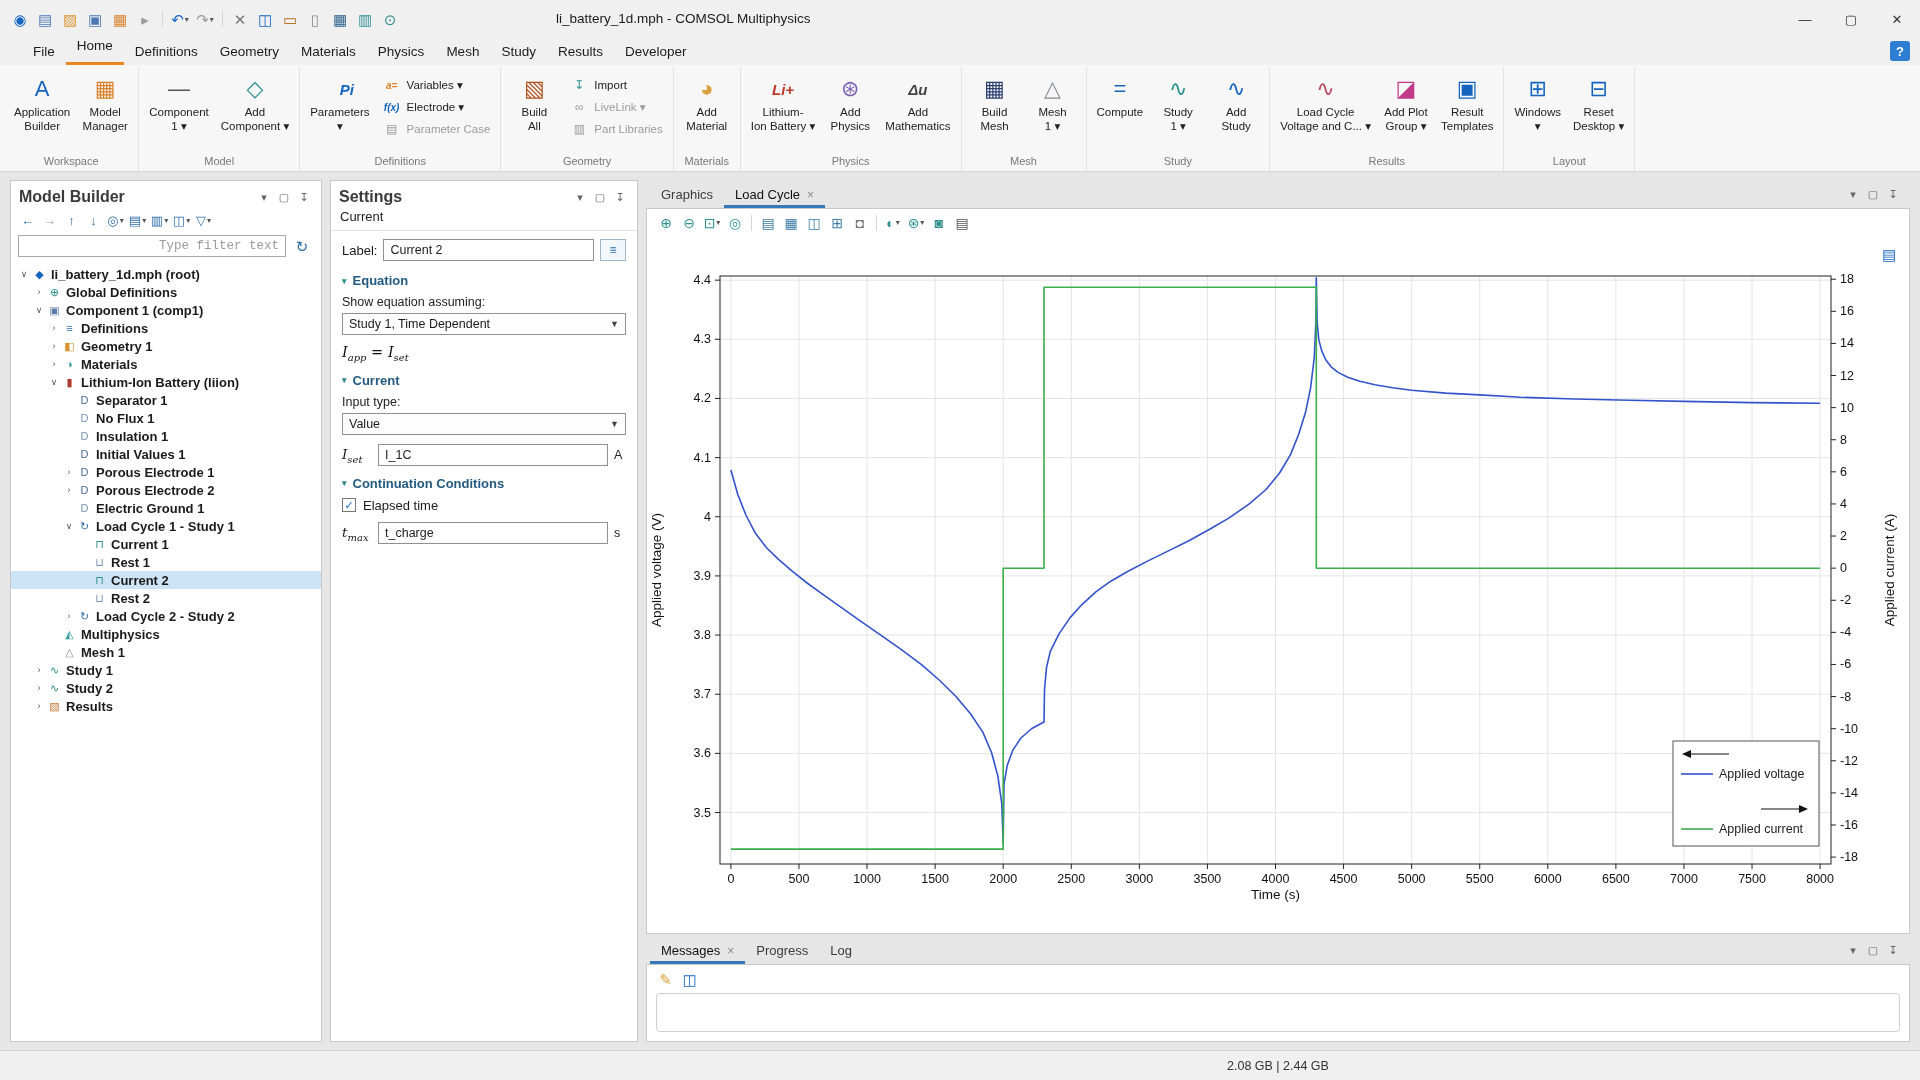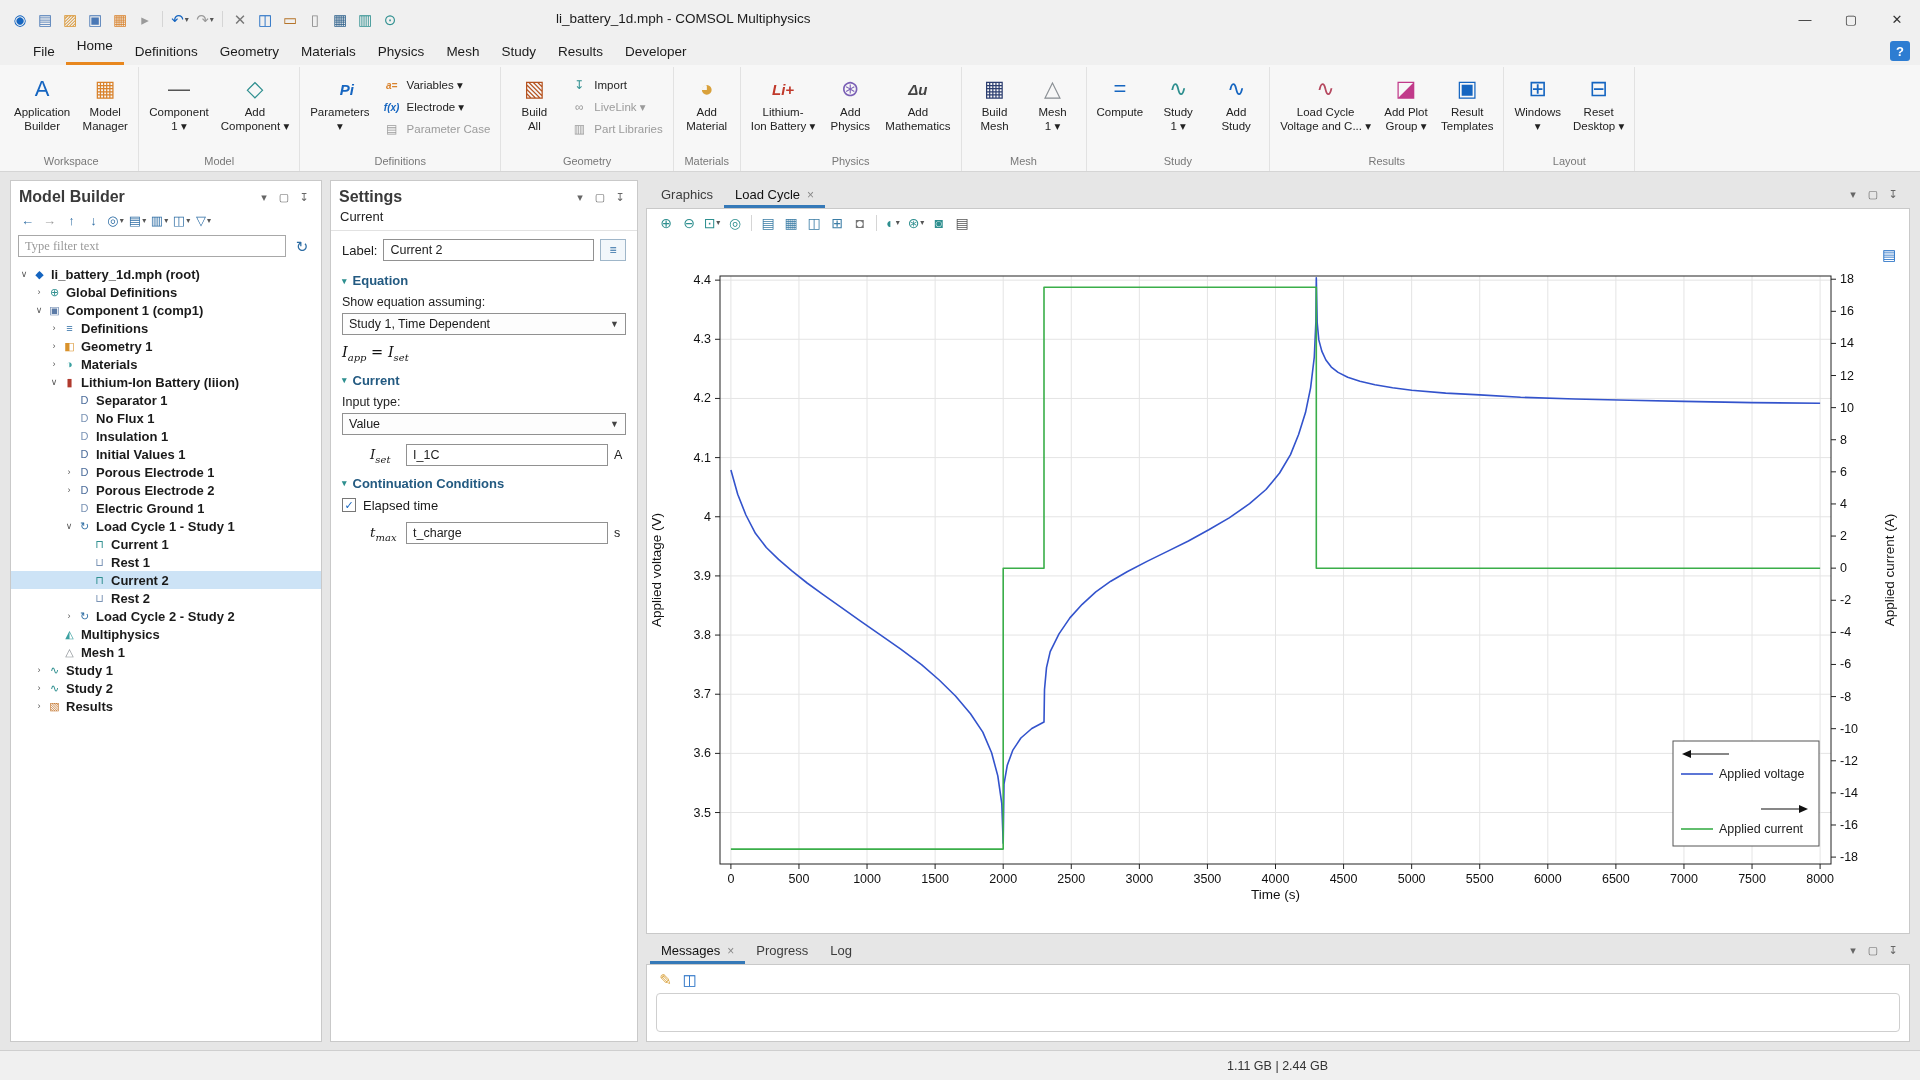--- a/index.html
+++ b/index.html
@@ -50,21 +50,21 @@
   .panel-title { font-size:16px; font-weight:bold; color:#3a3a3a; }
   .header-icons { margin-left:auto; display:flex; gap:2px; }
   .header-icons .icon-btn { min-width:18px; height:18px; }
   .header-icons .glyph { font-size:11px; }
 
   
   .mb-toolbar { display:flex; align-items:center; gap:1px; padding:2px 6px 1px; }
   .mb-toolbar .icon-btn { min-width:21px; height:20px; }
   .mb-toolbar .glyph { font-size:13px; }
   .filter-row { display:flex; align-items:center; gap:4px; padding:3px 7px 5px; }
-  .filter-input { flex:1; height:22px; border:1px solid #a8a8a8; padding:0 6px; font-size:12.5px; font-family:Liberation Serif, serif; color:#333; }
+  .filter-input { flex:1; height:22px; border:1px solid #a8a8a8; padding:0 6px; font-size:12.5px; font-family:Liberation Mono, monospace; color:#333;text-align:right; }
   .filter-input::placeholder { color:#9a9a9a; }
   .tree { flex:1; overflow:hidden; padding-top:2px; }
   .tree-row { display:flex; align-items:center; height:18px; font-size:13px; white-space:nowrap; }
   .tree-row.selected { background:#cde3f6; }
   .tree-arrow { width:14px; text-align:center; font-size:9px; color:#555; flex:none; }
   .tree-icon { width:17px; text-align:center; font-size:11px; margin-right:3px; flex:none; }
   .tree-icon .glyph { font-size:11px; }
   .tree-label { overflow:hidden; text-overflow:ellipsis;font-weight:bold; }
 
   
@@ -74,21 +74,21 @@
   .text-input { height:22px; border:1px solid #919191; background:#fff; padding:0 6px; font-size:12.5px; font-family:"Liberation Sans",sans-serif; color:#222; flex:1; min-width:0; }
   .list-btn { width:26px; height:22px; border:1px solid #9fb6c9; background:#f2f7fb; display:flex; align-items:center; justify-content:center; color:#2e6da4; font-size:12px; flex:none; }
   .section-header { display:flex; align-items:center; gap:6px; color:#235a81; font-size:13px; font-weight:600; margin:10px 0 7px; }
   .section-chevron { color:#2e8f8f; font-size:9px; }
   .plain-label { font-size:12.5px; color:#222; margin:2px 0 4px; }
   .dropdown { height:22px; border:1px solid #919191; background:#fdfdfd; display:flex; align-items:center; justify-content:space-between; padding:0 6px; font-size:12.5px; margin:3px 0 9px; }
   .dd-caret { font-size:9px; color:#444; }
   .equation { font-family:"DejaVu Serif",serif; font-style:italic; font-size:14.5px; margin:4px 0 6px; color:#111; }
   .equation sub, .param-label sub { font-size:10px; }
   .param-row { display:flex; align-items:center; gap:6px; margin:7px 0; }
-  .param-label { font-family:"DejaVu Serif",serif; font-style:italic; font-size:13.5px; width:30px; flex:none;margin-left:28px; }
+  .param-label { font-family:"DejaVu Serif",serif; font-style:italic; font-size:13.5px; width:30px; flex:none; }
   .unit { width:12px; color:#222; font-size:12.5px; flex:none; }
   .checkbox-row { display:flex; align-items:center; gap:7px; margin:3px 0 9px; }
   .checkbox { width:14px; height:14px; border:1px solid #777; background:#fff; display:flex; align-items:center; justify-content:center; font-size:11px; color:#1565c0; line-height:1; }
 
   
   .tabstrip { height:28px; display:flex; align-items:flex-end; padding-left:4px; flex:none; }
   .tab { display:flex; align-items:center; gap:7px; padding:4px 11px 6px; font-size:13px; color:#3c3c3c; }
   .tab.active { color:#111; padding-bottom:3px; border-bottom:3px solid #3579b8; }
   .tab .close { color:#888; font-size:12px; }
   .tabstrip .header-icons { margin-right:8px; align-self:center; }
@@ -902,14 +902,14 @@
           <span class="icon-btn">
             <span class="glyph" style="color: rgb(21, 101, 192);">◫</span>
           </span>
         </div>
       <div class="msg-box"></div>
     </div>
   </div>
 </div>
 
 <div class="statusbar">
-  <span class="status-mem">1.11 GB | 2.44 GB</span>
+  <span class="status-mem">2.08 GB | 2.44 GB</span>
 </div>
 
 </body></html>

